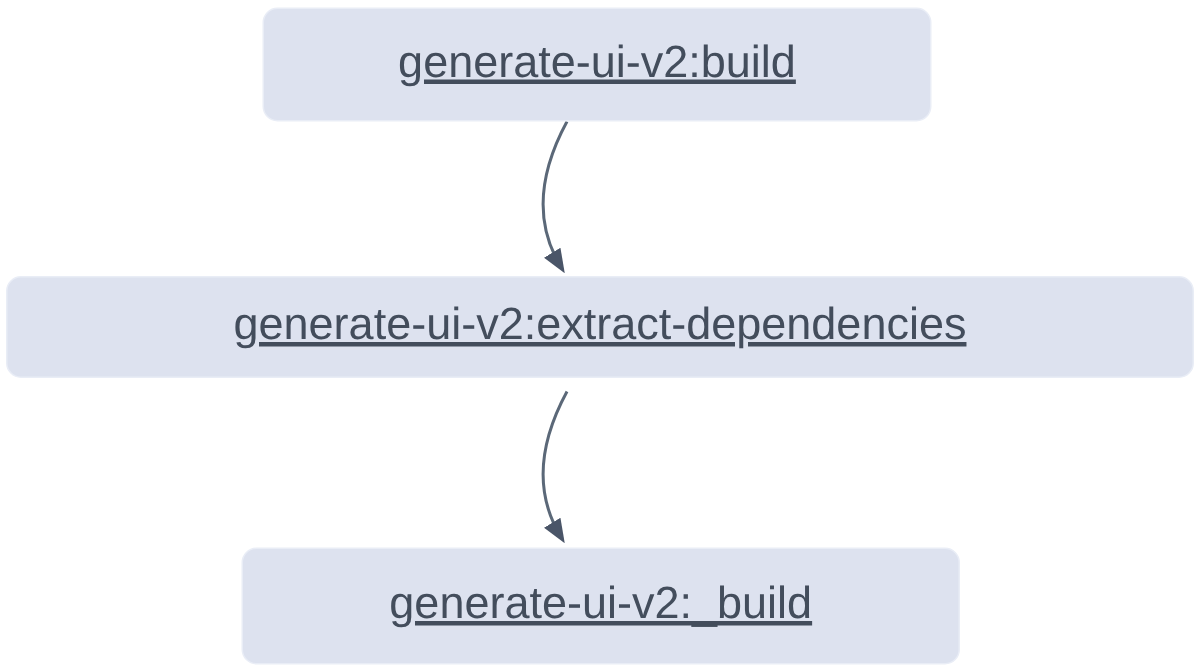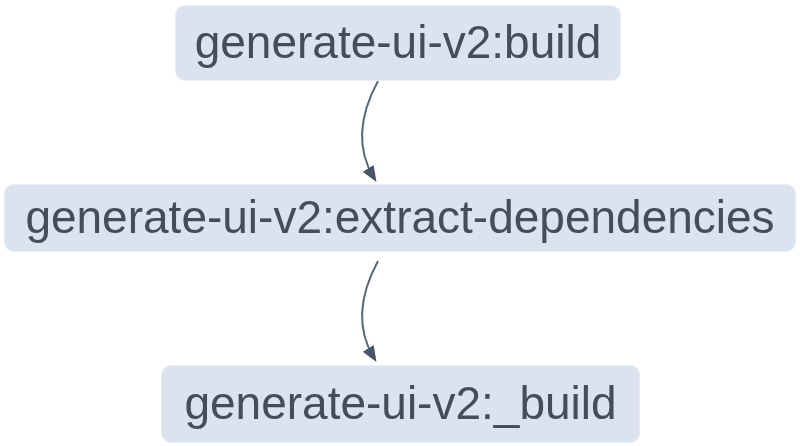--- a/index.html
+++ b/index.html
@@ -35,23 +35,24 @@
   .node {
     position: absolute;
     box-sizing: border-box;
     display: flex;
     align-items: center;
     justify-content: center;
     background: var(--node-fill, #dde2ef);
     border: 1px solid var(--node-border, #e9edf6);
     border-radius: 10px;
     color: var(--node-text, #434d5c);
-    font-size: 46px;
+    font-size: 30px;
     line-height: 1;
     white-space: nowrap;
+    text-decoration: underline;
   }
   .node-1 { left: 175px; top: 5px;   width: 446px; height: 76px; }
   .node-2 { left: 4px;   top: 184px; width: 792px; height: 68px; }
   .node-3 { left: 161px; top: 365px; width: 479px; height: 78px; }
   .node-label {
     display: block;
     padding-bottom: 2px;
   }
 </style>
 </head>

